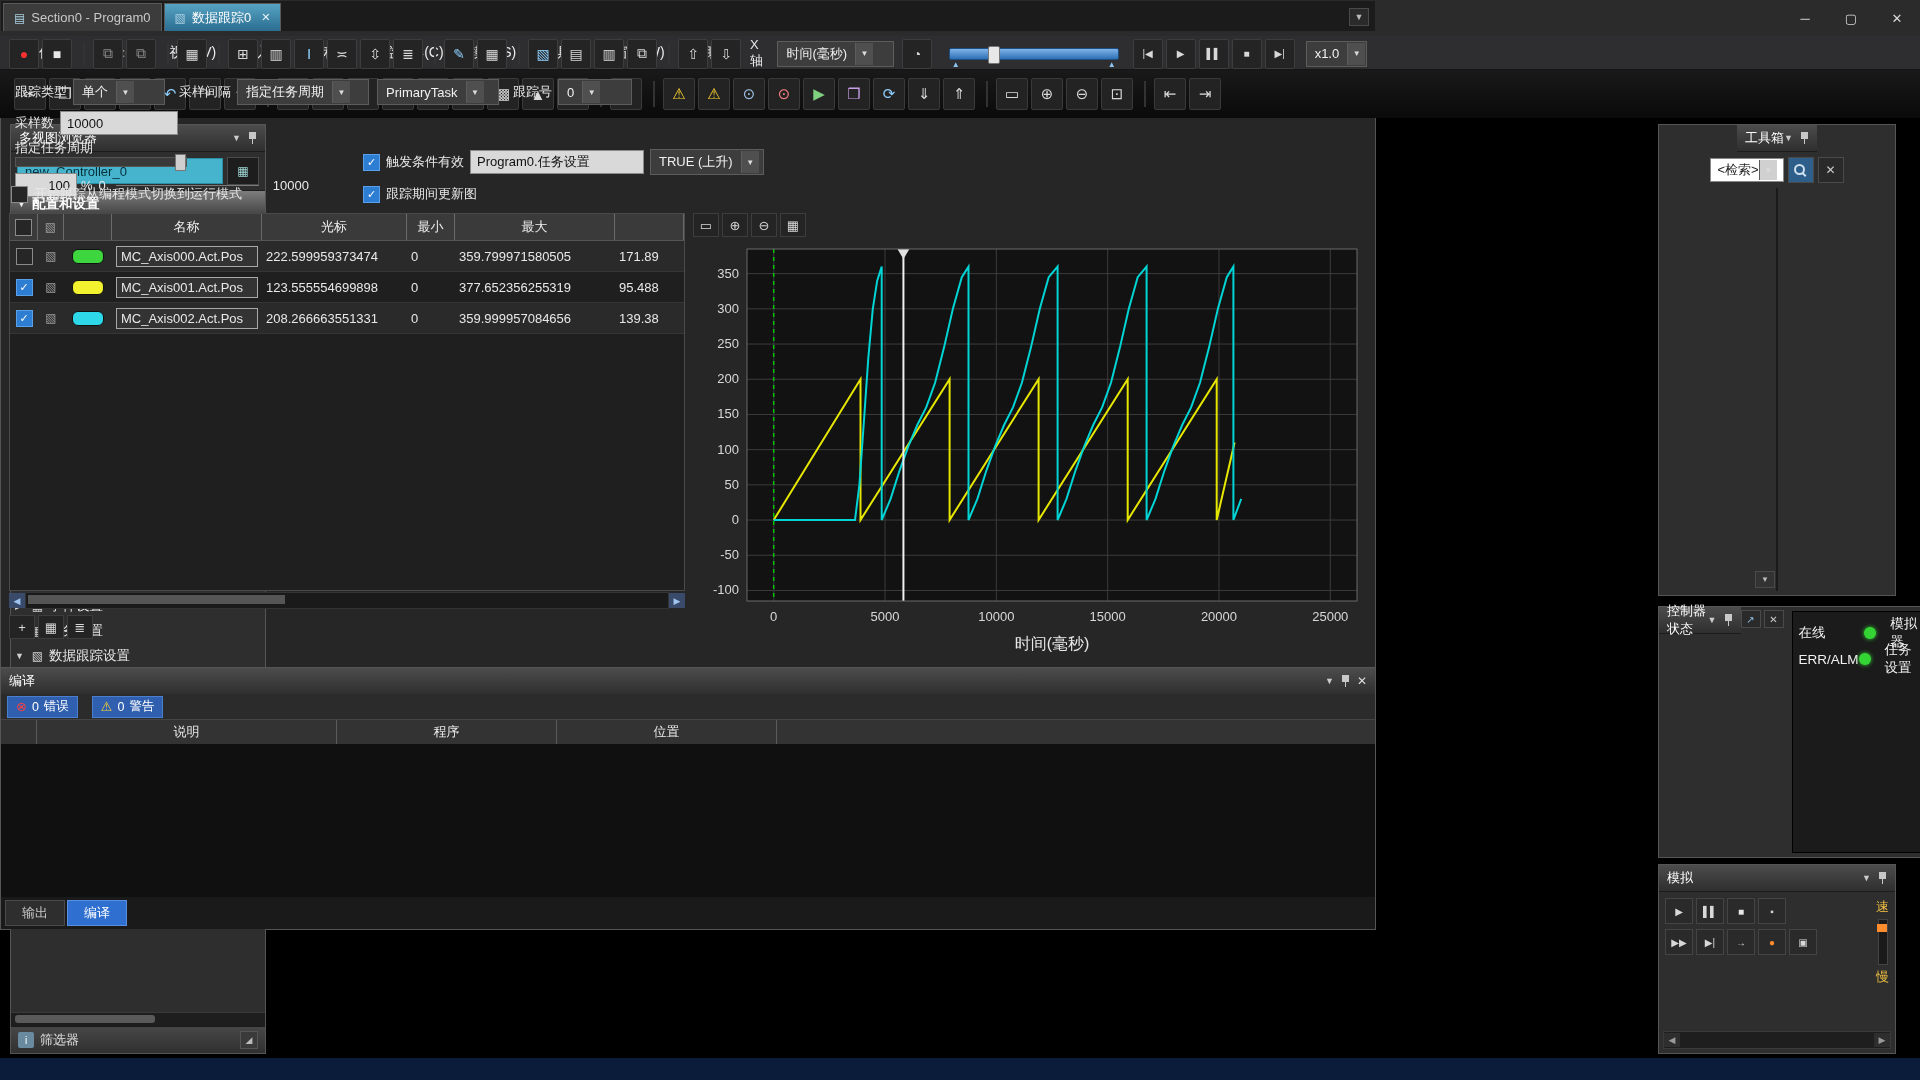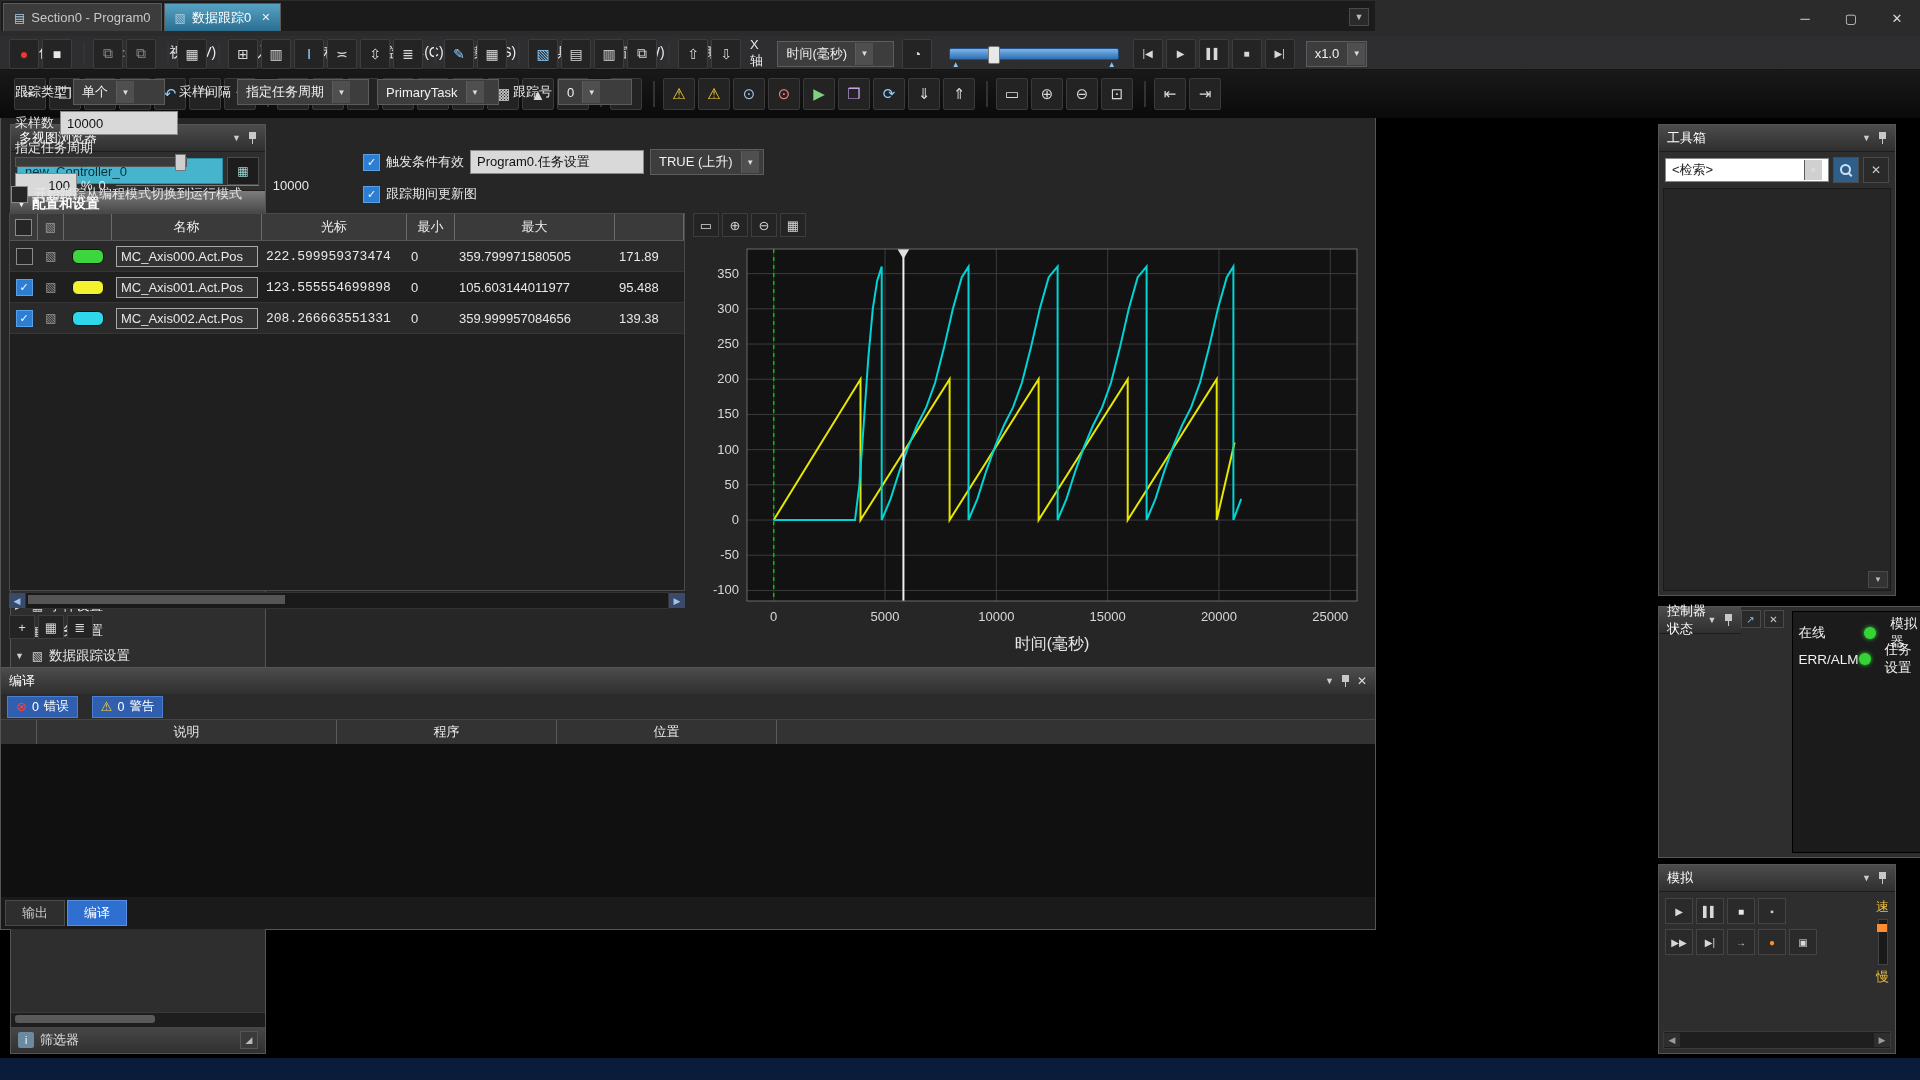--- a/index.html
+++ b/index.html
@@ -80,21 +80,21 @@
   #grid{position:absolute;left:8px;top:182px;width:676px;height:378px;background:#1f1f1f;border:1px solid #4a4a4a;box-sizing:border-box;}
   .g-hd{display:flex;height:26px;background:#3a3a3a;border-bottom:1px solid #555;align-items:center;color:#f0f0f0;font-size:13px;}
   .g-hd .gc{border-right:1px solid #6a6a6a;height:100%;display:flex;align-items:center;justify-content:center;box-sizing:border-box;}
   .g-row{display:flex;height:30px;align-items:center;border-bottom:1px solid #353535;color:#e8e8e8;font-size:13px;}
   .g-row:nth-child(odd){background:#2a2a2a;}
   .gc{flex:none;display:flex;align-items:center;padding:0 4px;box-sizing:border-box;height:100%;}
   .c-check{width:28px;justify-content:center;}
   .c-icon{width:26px;justify-content:center;color:#9a9a9a;font-size:12px;}
   .c-color{width:48px;justify-content:center;}
   .c-name{width:150px;}
-  .c-cursor{width:145px;font-family:Liberation Mono, monospace;}
+  .c-cursor{width:145px;}
   .c-min{width:48px;}
   .c-max{width:160px;}
   .c-extra{flex:1;overflow:hidden;}
   .pill{width:30px;height:13px;border-radius:6px;border:1px solid #111;}
   .name-box{width:100%;border:1px solid #a8a8a8;background:#333;padding:2px 4px;box-sizing:border-box;white-space:nowrap;overflow:hidden;}
   .gscroll{position:absolute;left:8px;top:562px;width:676px;height:15px;display:flex;align-items:center;}
   .gs-arr{width:16px;height:15px;background:#3a4a6a;display:flex;align-items:center;justify-content:center;color:#9fc4f0;font-size:9px;}
   .gs-track{flex:1;height:15px;background:#1a1a1a;border:1px solid #333;position:relative;}
   .gs-thumb{position:absolute;left:2px;top:2px;width:40%;height:9px;background:#555;}
   
@@ -107,21 +107,21 @@
   .err-bar{position:absolute;left:0;top:26px;width:100%;height:26px;background:#2b2b2b;border-bottom:1px solid #444;display:flex;align-items:center;padding-left:6px;box-sizing:border-box;}
   .badge{display:flex;align-items:center;gap:5px;margin-right:14px;background:#2f5fae;border:1px solid #4a7fd0;height:20px;padding:0 8px;color:#fff;font-size:12.5px;}
   .badge .b-ic{font-size:13px;}
   .b-hd{position:absolute;left:0;top:52px;width:100%;height:24px;background:#333;border-bottom:1px solid #4a4a4a;display:flex;align-items:center;color:#e8e8e8;font-size:13px;}
   .b-hd .bc{border-right:1px solid #5a5a5a;height:100%;display:flex;align-items:center;justify-content:center;box-sizing:border-box;}
   .b-list{position:absolute;left:0;top:76px;width:100%;bottom:32px;background:#101010;}
   .b-tabs{position:absolute;left:0;bottom:0;width:100%;height:32px;background:#1a1a1a;display:flex;align-items:flex-start;padding:3px 0 0 4px;box-sizing:border-box;}
   .btab{height:24px;display:flex;align-items:center;padding:0 16px;background:#2e2e2e;border:1px solid #4a4a4a;color:#c8c8c8;font-size:13px;margin-right:2px;}
   .btab.active{background:#2f6fd0;color:#fff;border-color:#5a8fe0;}
   
-  #toolbox{left:1658px;top:124px;width:238px;height:472px;display:flex;flex-direction:column;}
+  #toolbox{left:1658px;top:124px;width:238px;height:472px;display:flex;flex-direction:column;align-items:center;}
   .search-row{display:flex;align-items:center;gap:4px;padding:5px 6px;}
   .search-box{flex:1;height:22px;background:#fff;border:1px solid #888;color:#222;display:flex;align-items:center;padding:0 6px;font-size:13px;}
   .search-box .dd-arr{height:20px;background:#d0d0d0;}
   .sq-dark{width:24px;height:24px;background:#2a2a2a;border:1px solid #4a4a4a;display:flex;align-items:center;justify-content:center;color:#ccc;font-size:12px;}
   .mag{width:13px;height:13px;position:relative;display:inline-block;}
   .mag::before{content:"";position:absolute;left:0;top:0;width:7px;height:7px;border:2px solid #cfe0f0;border-radius:50%;}
   .mag::after{content:"";position:absolute;left:9px;top:8px;width:2px;height:5px;background:#cfe0f0;transform:rotate(-45deg);}
   .tb-list{flex:1;background:#262626;margin:0 4px 4px 4px;border:1px solid #1a1a1a;position:relative;}
   .tb-dd{position:absolute;right:2px;bottom:2px;width:18px;height:15px;background:#333;border:1px solid #4a4a4a;display:flex;align-items:center;justify-content:center;color:#bbb;font-size:8px;}
   #ctrl-status{left:1658px;top:606px;width:276px;height:252px;display:flex;flex-direction:row;}
@@ -674,21 +674,21 @@
               </span>
               <span class="gc c-icon">▧</span>
               <span class="gc c-color">
                 <span class="pill" style="background: rgb(242, 242, 46);"></span>
               </span>
               <span class="gc c-name">
                 <span class="name-box">MC_Axis001.Act.Pos</span>
               </span>
               <span class="gc c-cursor">123.555554699898</span>
               <span class="gc c-min">0</span>
-              <span class="gc c-max">105.603144011977</span>
+              <span class="gc c-max">377.652356255319</span>
               <span class="gc c-extra">95.488</span>
             </div>
             <div class="g-row">
               <span class="gc c-check">
                 <span class="cbx checked"></span>
               </span>
               <span class="gc c-icon">▧</span>
               <span class="gc c-color">
                 <span class="pill" style="background: rgb(46, 216, 232);"></span>
               </span>

